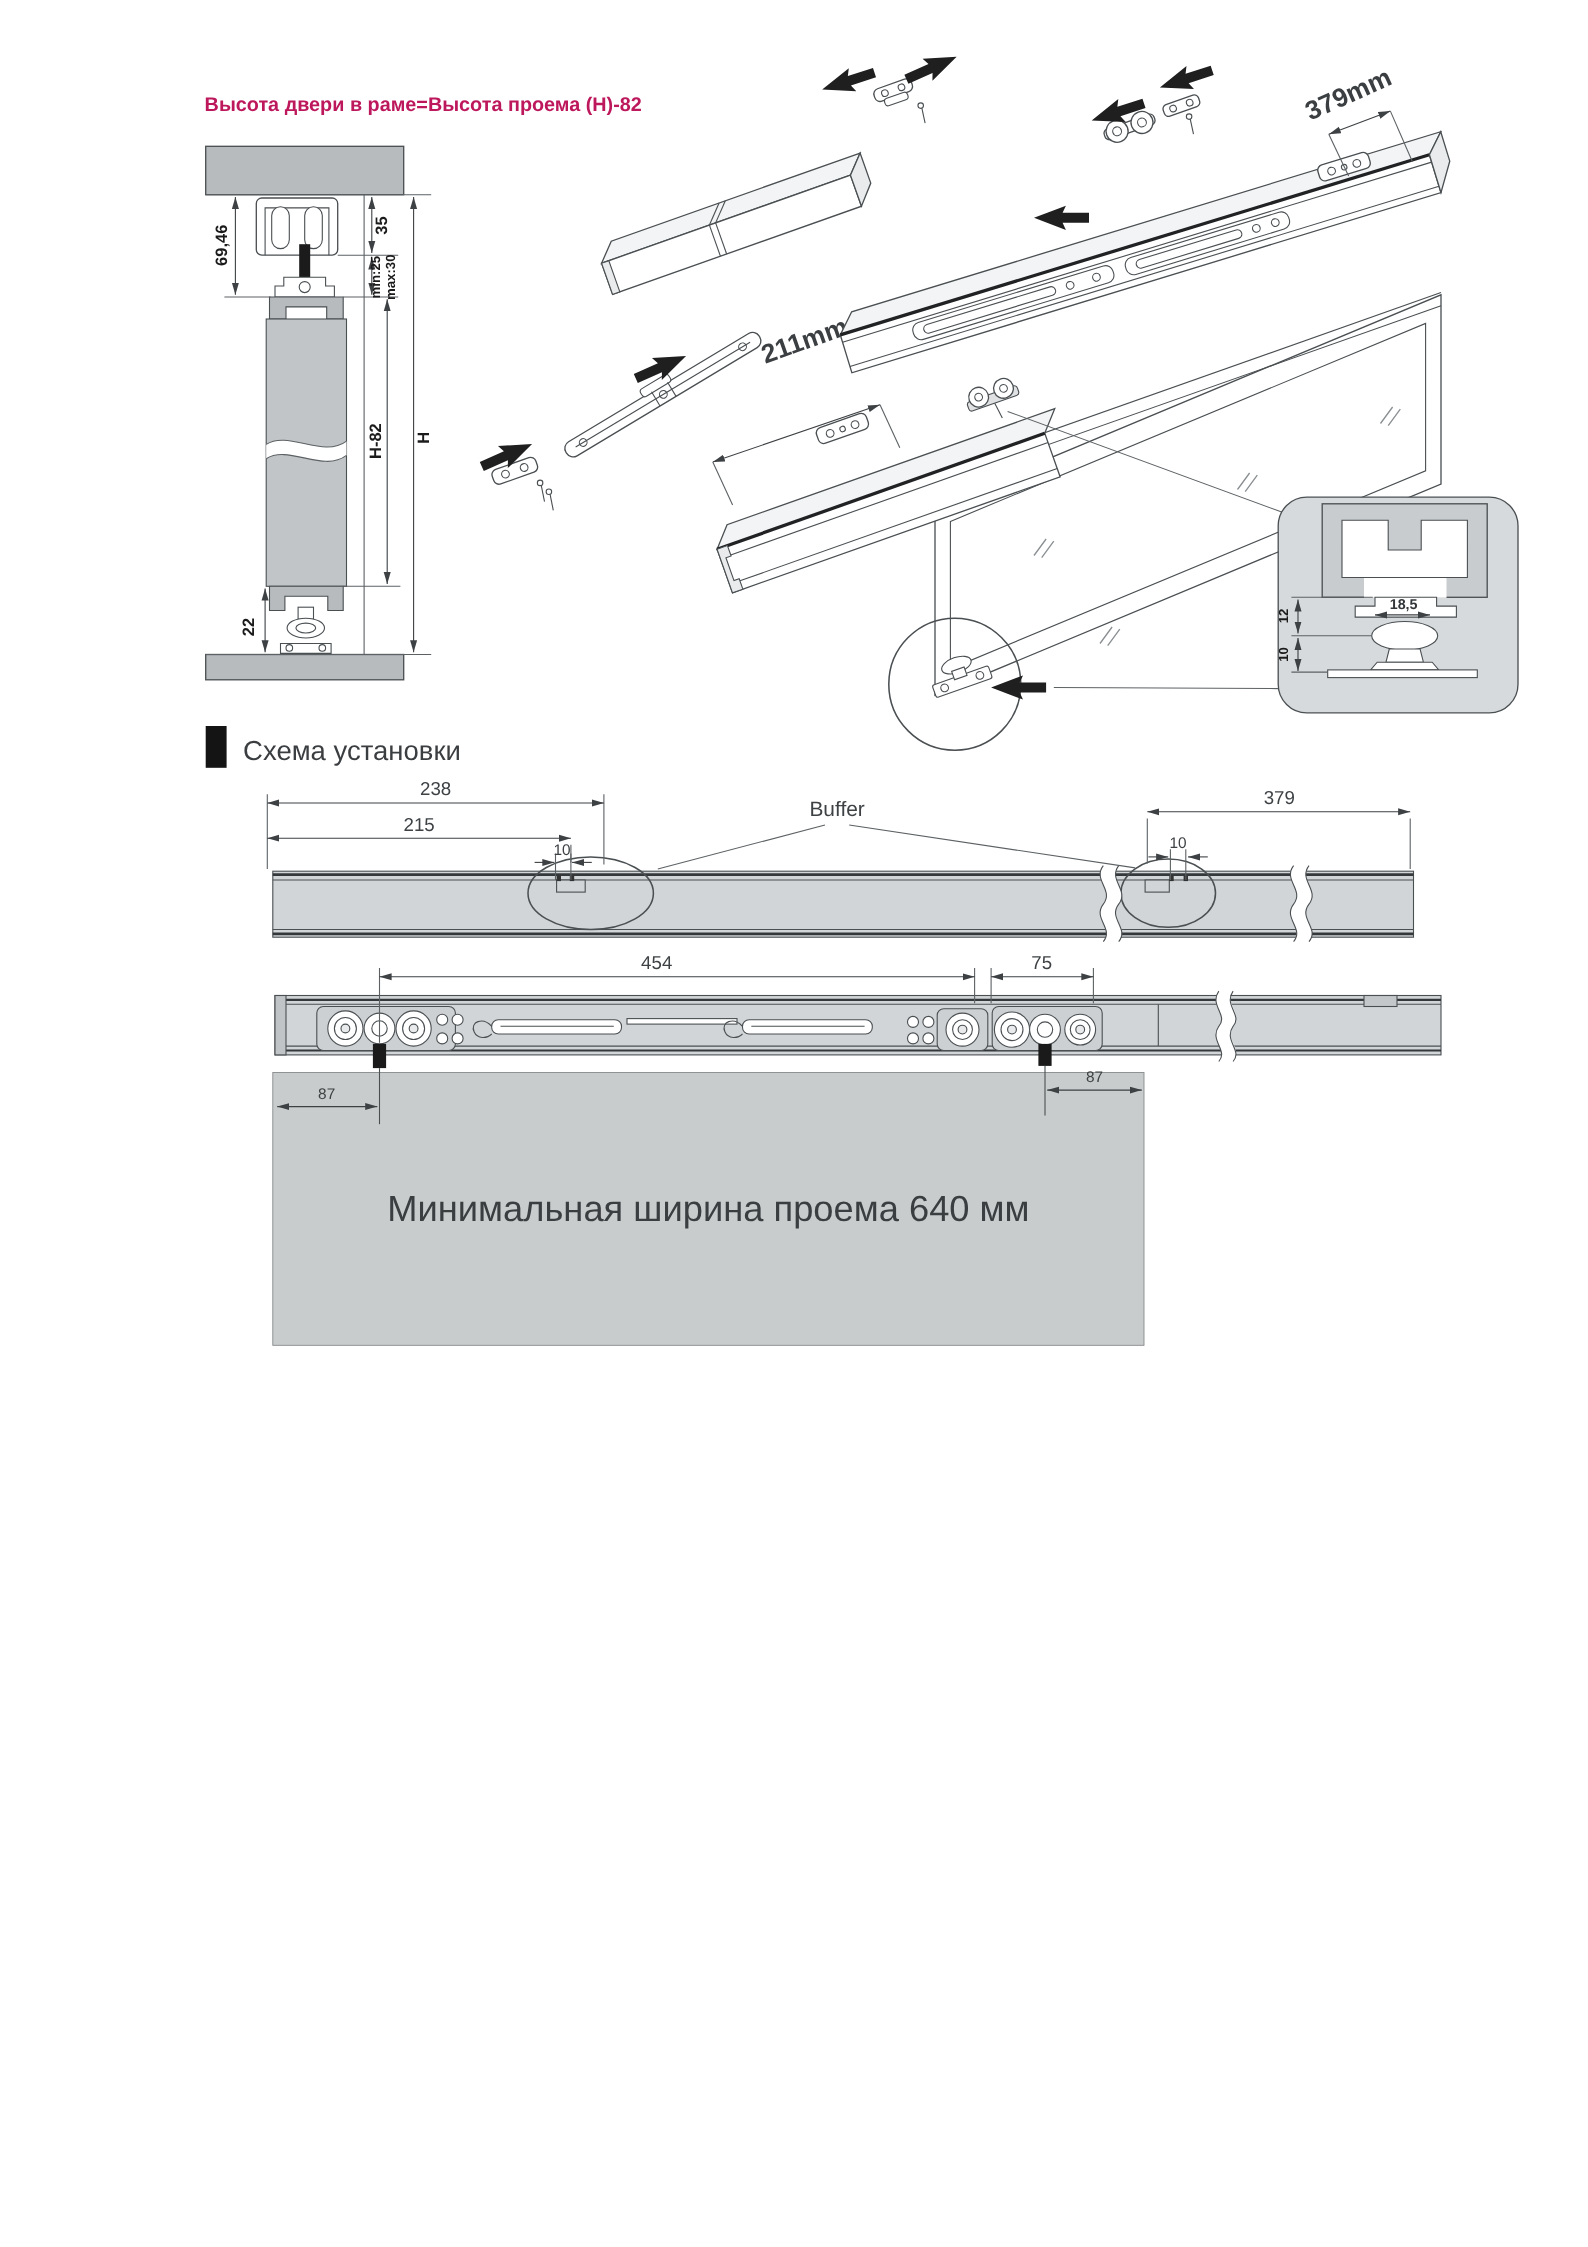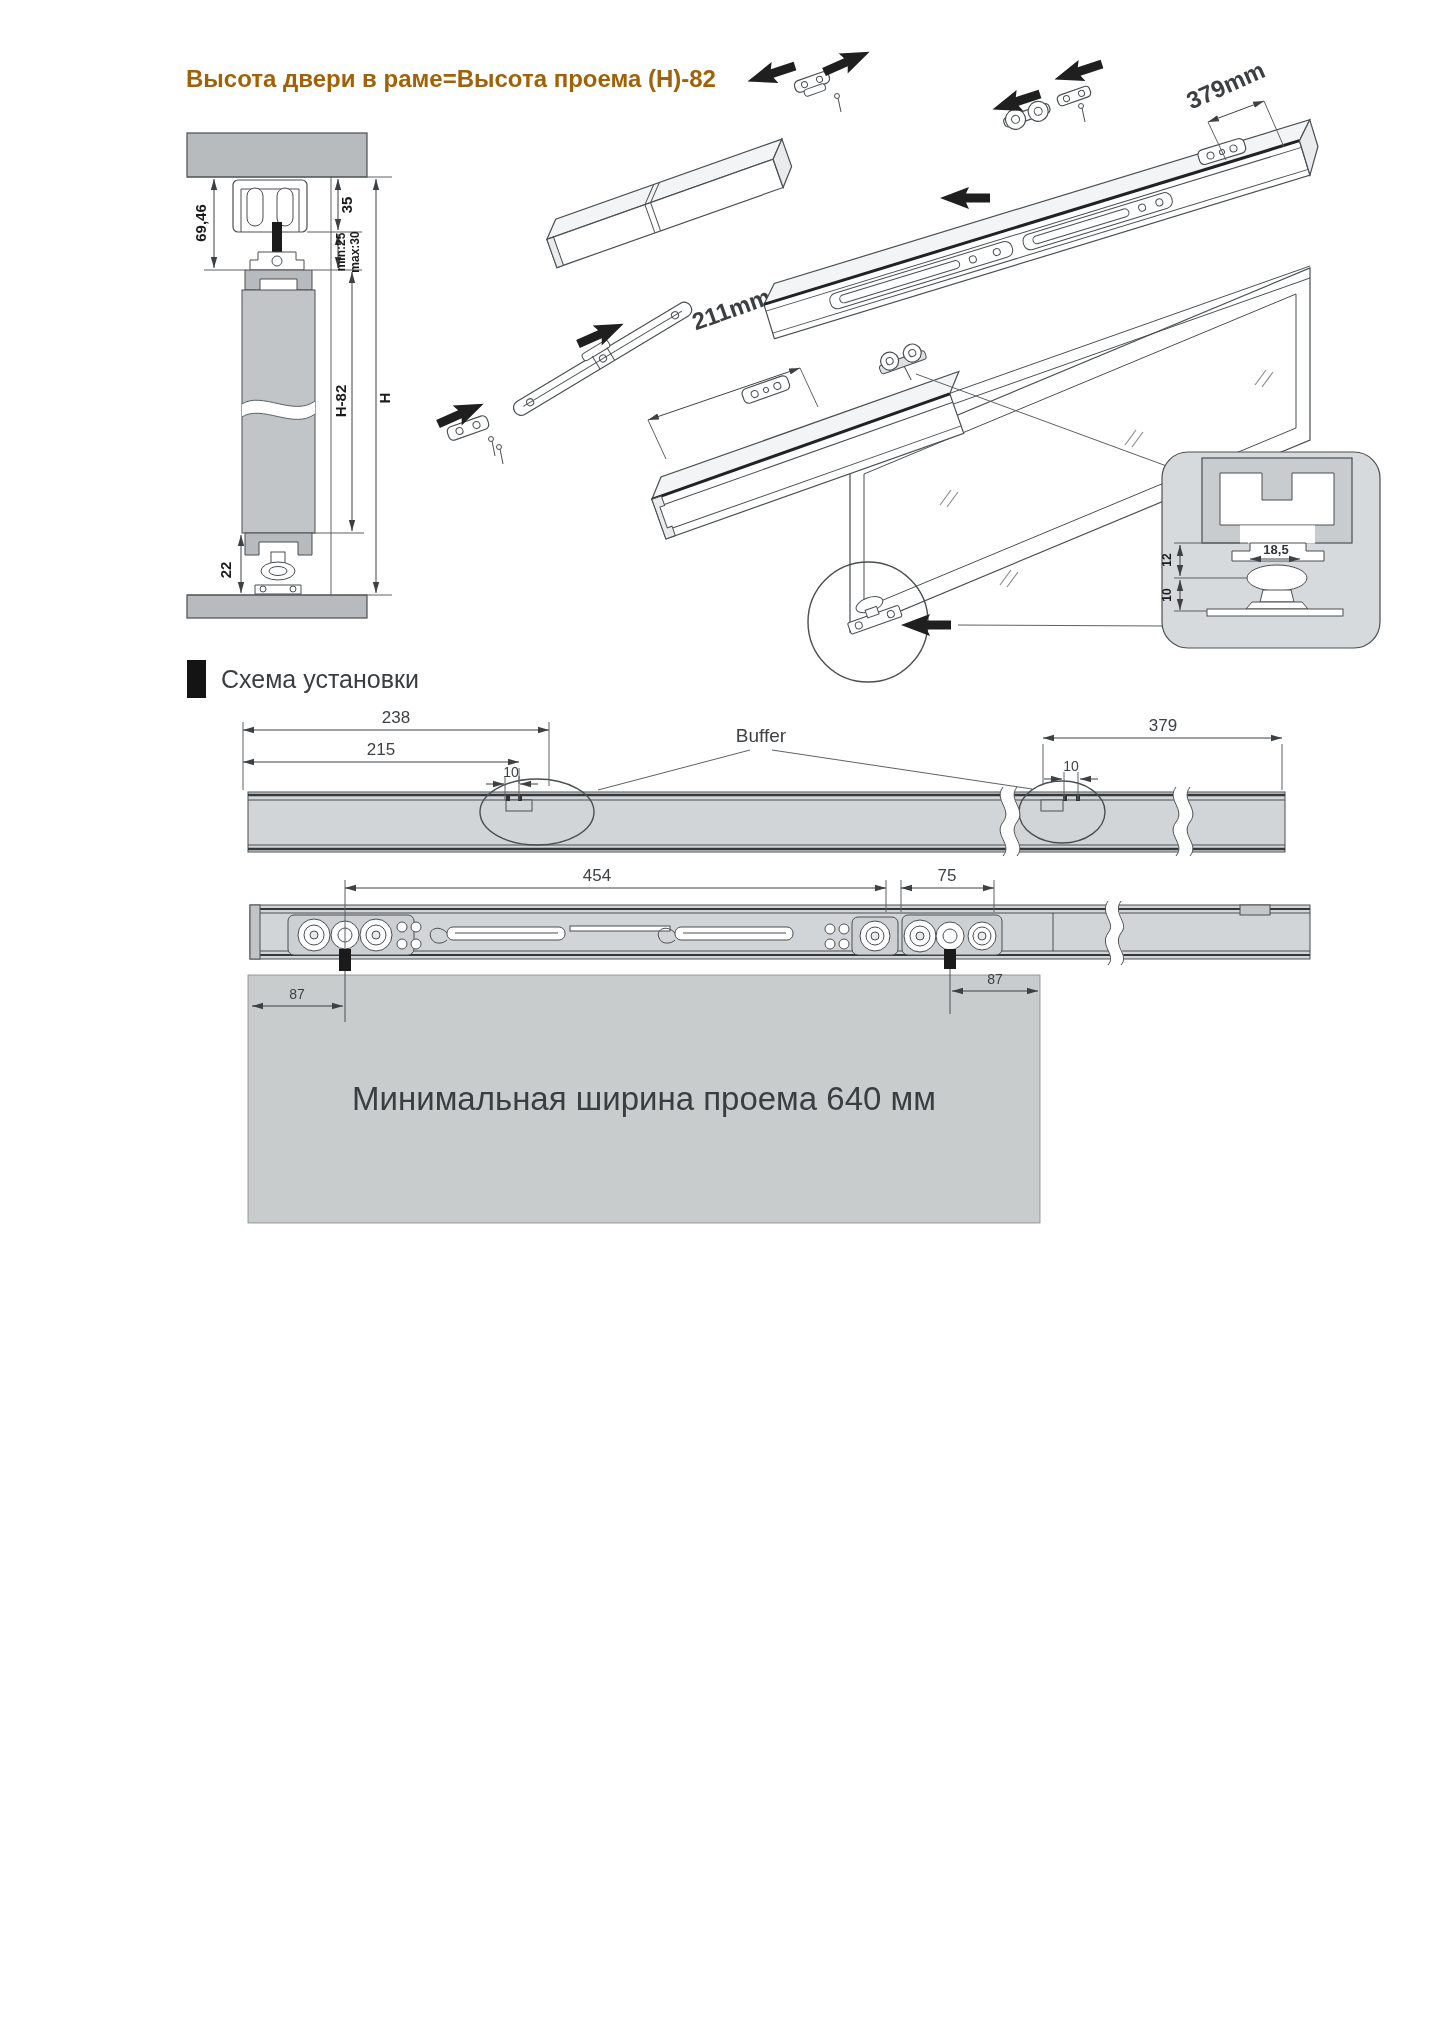--- a/index.html
+++ b/index.html
@@ -1,19 +1,19 @@
 <!DOCTYPE html>
 <html><head>
 <meta charset="utf-8">
 <style>
   html,body{margin:0;padding:0;background:#fff}
   .page{position:relative;width:1444px;height:2043px;background:#fff;overflow:hidden;
         font-family:"Liberation Sans",sans-serif}
-  .title{position:absolute;left:186px;top:65px;font-size:24px;font-weight:bold;color:#a16207;white-space:nowrap}
-  .sec{position:absolute;left:187px;top:660px;display:flex;align-items:center;gap:15px}
+  .title{position:absolute;left:186px;top:85px;font-size:18px;font-weight:bold;color:#be185d;white-space:nowrap}
+  .sec{position:absolute;left:187px;top:660px;display:flex;align-items:flex-end;gap:15px}
   .sec .bullet{width:19px;height:38px;background:#141414}
   .sec .label{font-size:25px;color:#3b3e41}
   svg{position:absolute;overflow:visible}
   #csvg{left:175px;top:115px}
   #xsvg{left:420px;top:28px}
   #isvg{left:180px;top:690px}
   .ol{stroke:#4a4f52;stroke-width:1.2}
   .ol1{stroke:#4a4f52;stroke-width:1}
   .olc{stroke:#4a4f52;stroke-width:1.4}
   .thin{stroke:#5c6164;stroke-width:1}

